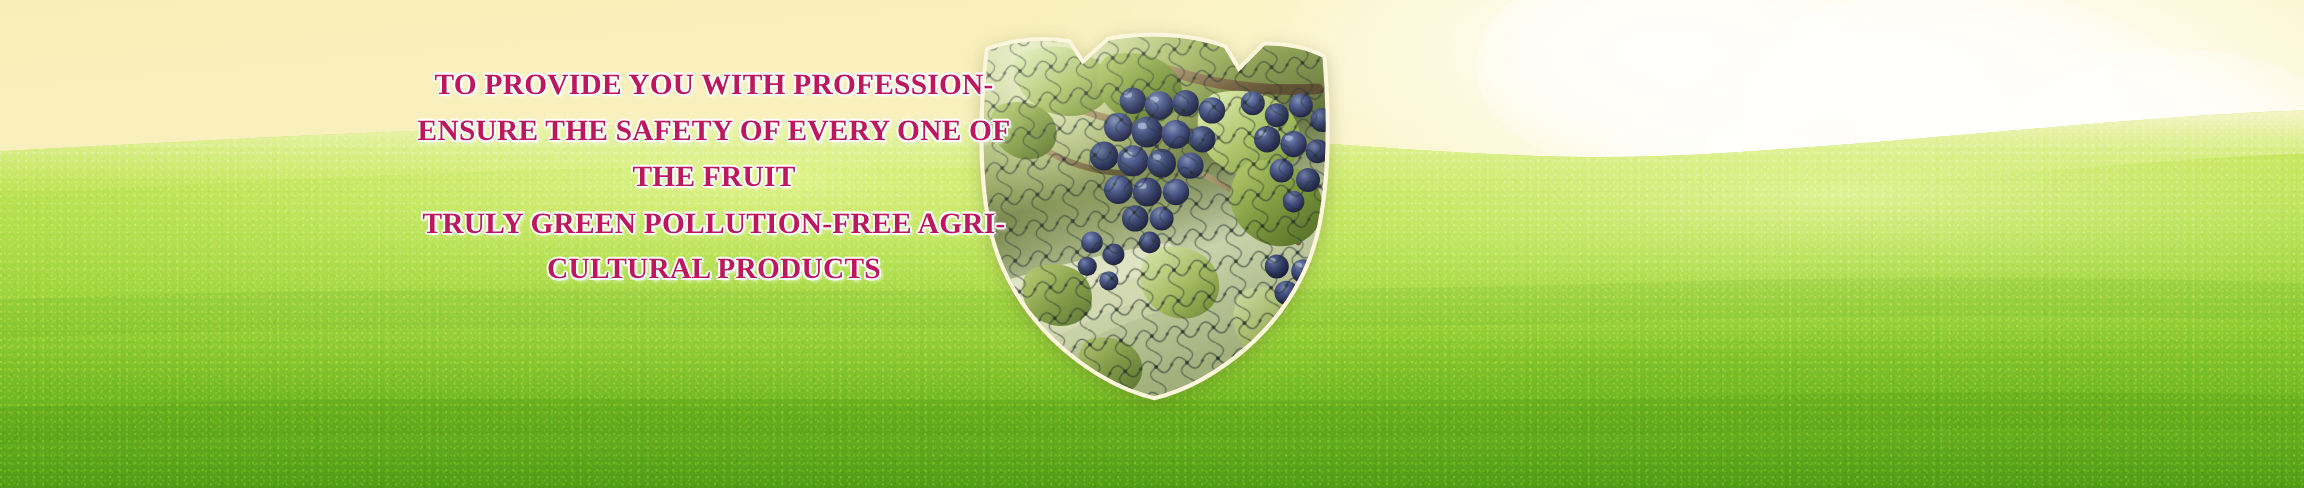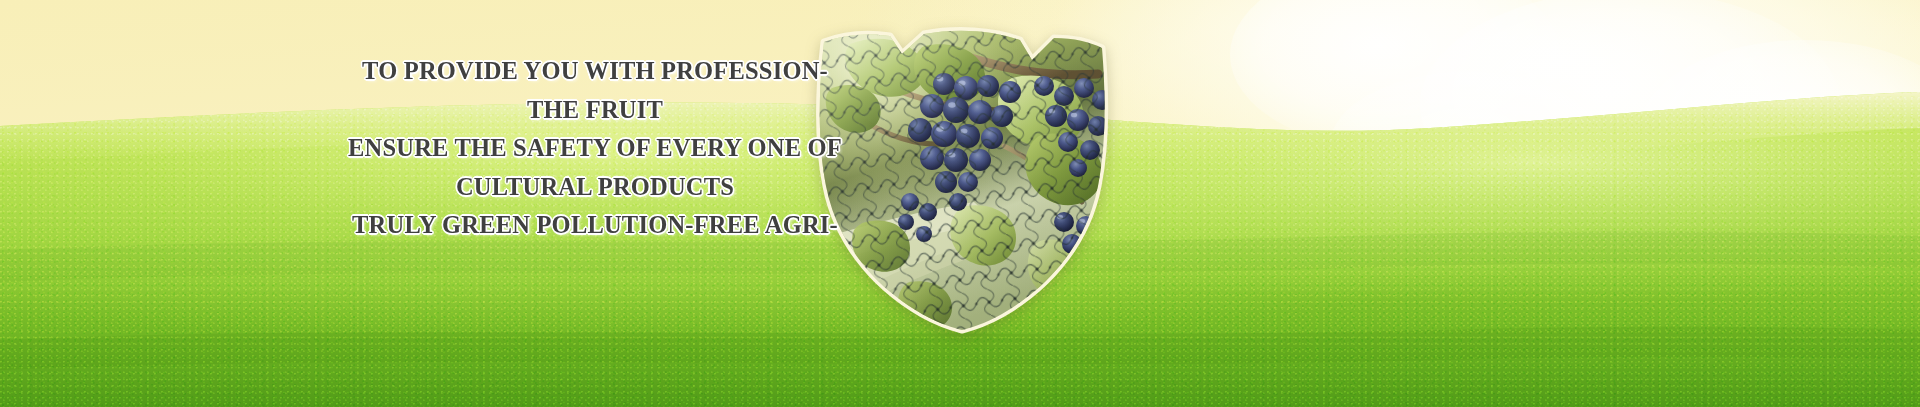--- a/index.html
+++ b/index.html
@@ -85,21 +85,21 @@
     width: 530px;
     text-align: center;
     z-index: 6;
   }
   .headline .line {
     display: block;
     font-size: 24.5px;
     font-weight: 700;
     letter-spacing: 0.2px;
     line-height: 38.5px;
-    color: #404040;
+    color: #be185d;
     white-space: nowrap;
     text-shadow:
        1.6px 0    0 #ffffff,
       -1.6px 0    0 #ffffff,
        0    1.6px 0 #ffffff,
        0   -1.6px 0 #ffffff,
        1.2px 1.2px 0 #ffffff,
       -1.2px 1.2px 0 #ffffff,
        1.2px -1.2px 0 #ffffff,
       -1.2px -1.2px 0 #ffffff,
@@ -165,24 +165,24 @@
       <path d="M0,126 C 260,112 520,98 800,104 C 1080,110 1240,140 1430,128 C 1620,116 1790,96 1920,92 L1920,128 C 1790,132 1620,152 1430,164 C 1240,176 1080,146 800,140 C 520,134 260,148 0,162 Z" fill="url(#grassEdgeSoft)"></path>
 
       <path d="M0,250 C 400,232 900,250 1350,236 C 1600,228 1800,232 1920,236 L1920,268 C 1800,264 1600,260 1350,268 C 900,282 400,264 0,282 Z" fill="#5da41d" opacity="0.12"></path>
       <path d="M0,340 C 420,322 960,342 1440,330 C 1680,324 1830,328 1920,330 L1920,360 C 1830,358 1680,354 1440,360 C 960,372 420,352 0,370 Z" fill="#3f8511" opacity="0.14"></path>
     </svg>
     <div class="grass-texture"></div>
   </div>
 
   <div class="headline">
     <span class="line">TO PROVIDE YOU WITH PROFESSION-</span>
+    <span class="line">ENSURE THE SAFETY OF EVERY ONE OF</span>
     <span class="line">THE FRUIT</span>
-    <span class="line">ENSURE THE SAFETY OF EVERY ONE OF</span>
+    <span class="line">TRULY GREEN POLLUTION-FREE AGRI-</span>
     <span class="line">CULTURAL PRODUCTS</span>
-    <span class="line">TRULY GREEN POLLUTION-FREE AGRI-</span>
   </div>
 
   <div class="shield">
     <svg width="312" height="310" viewBox="0 0 312 310" xmlns="http://www.w3.org/2000/svg">
       <defs>
 
         <clipPath id="shieldClip">
           <path d="M18,16
                    C 34,10 58,6 84,10
                    L 96,28

